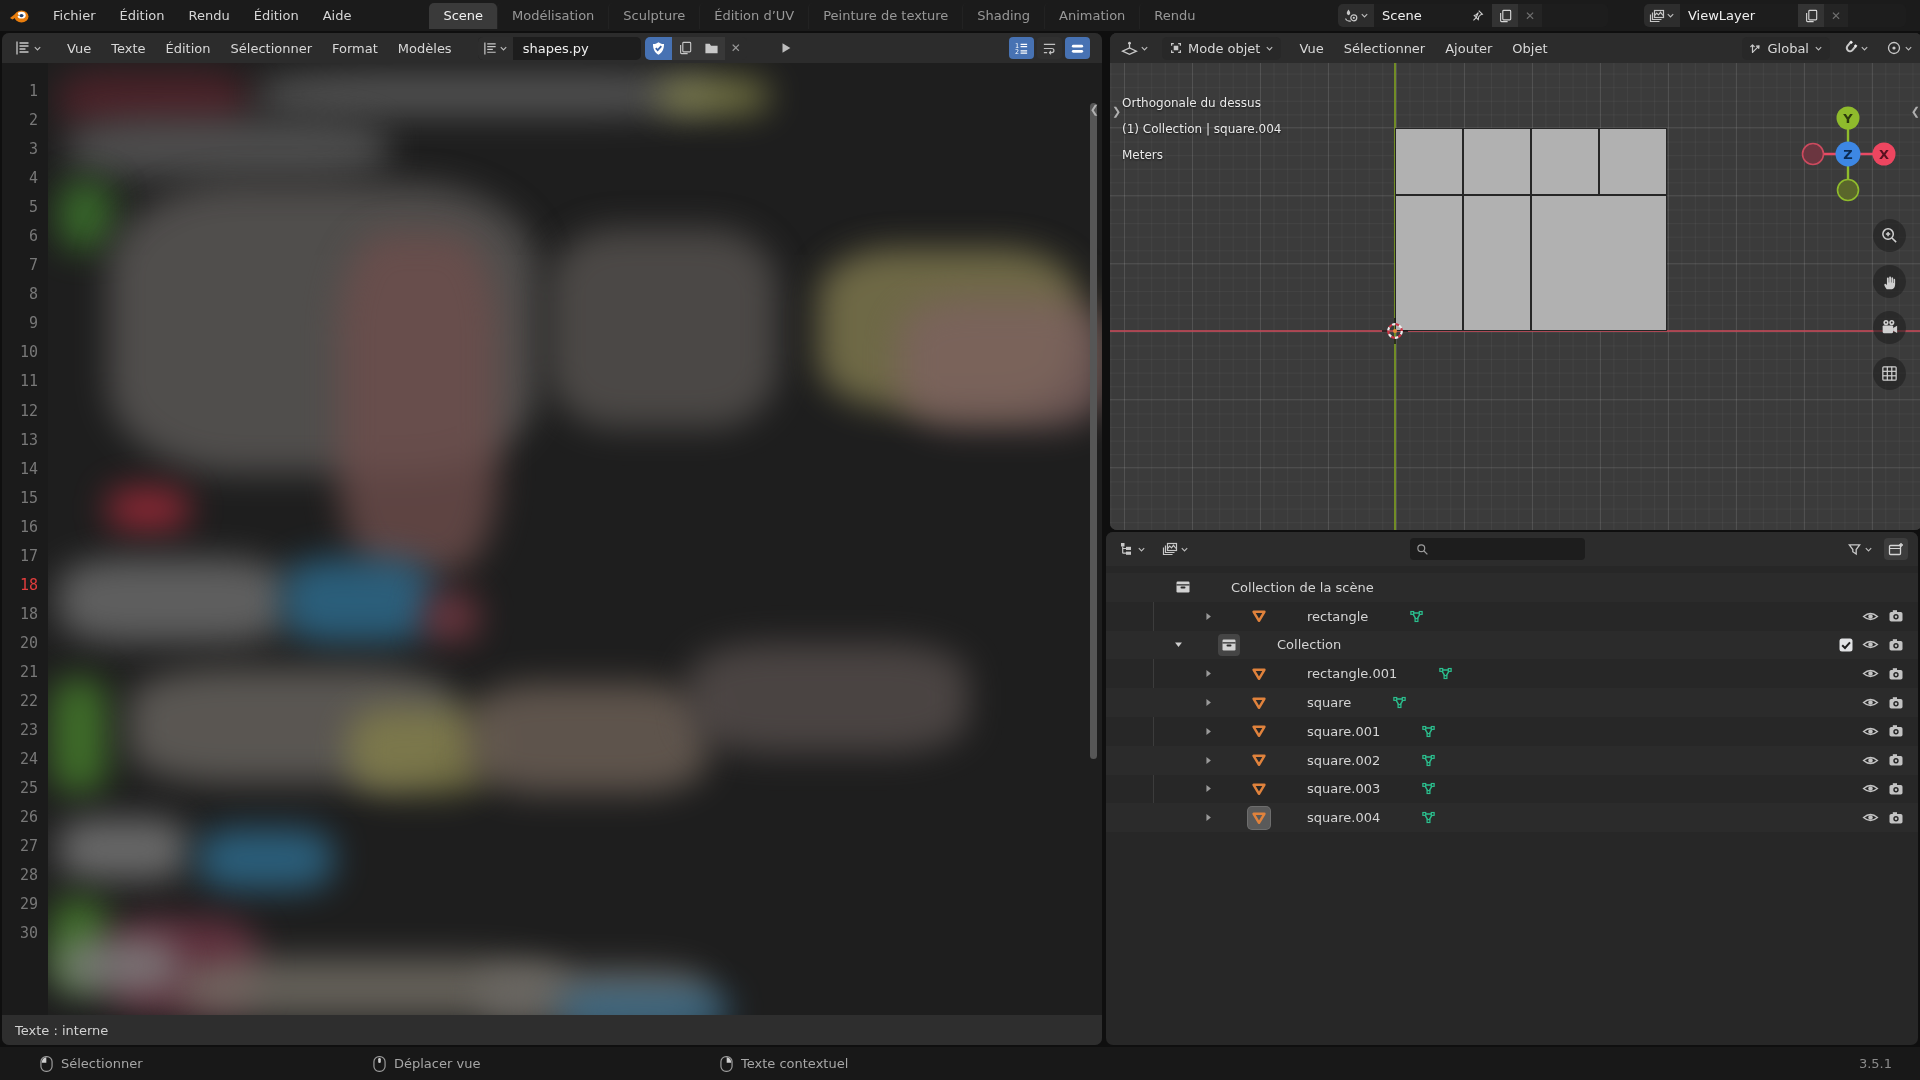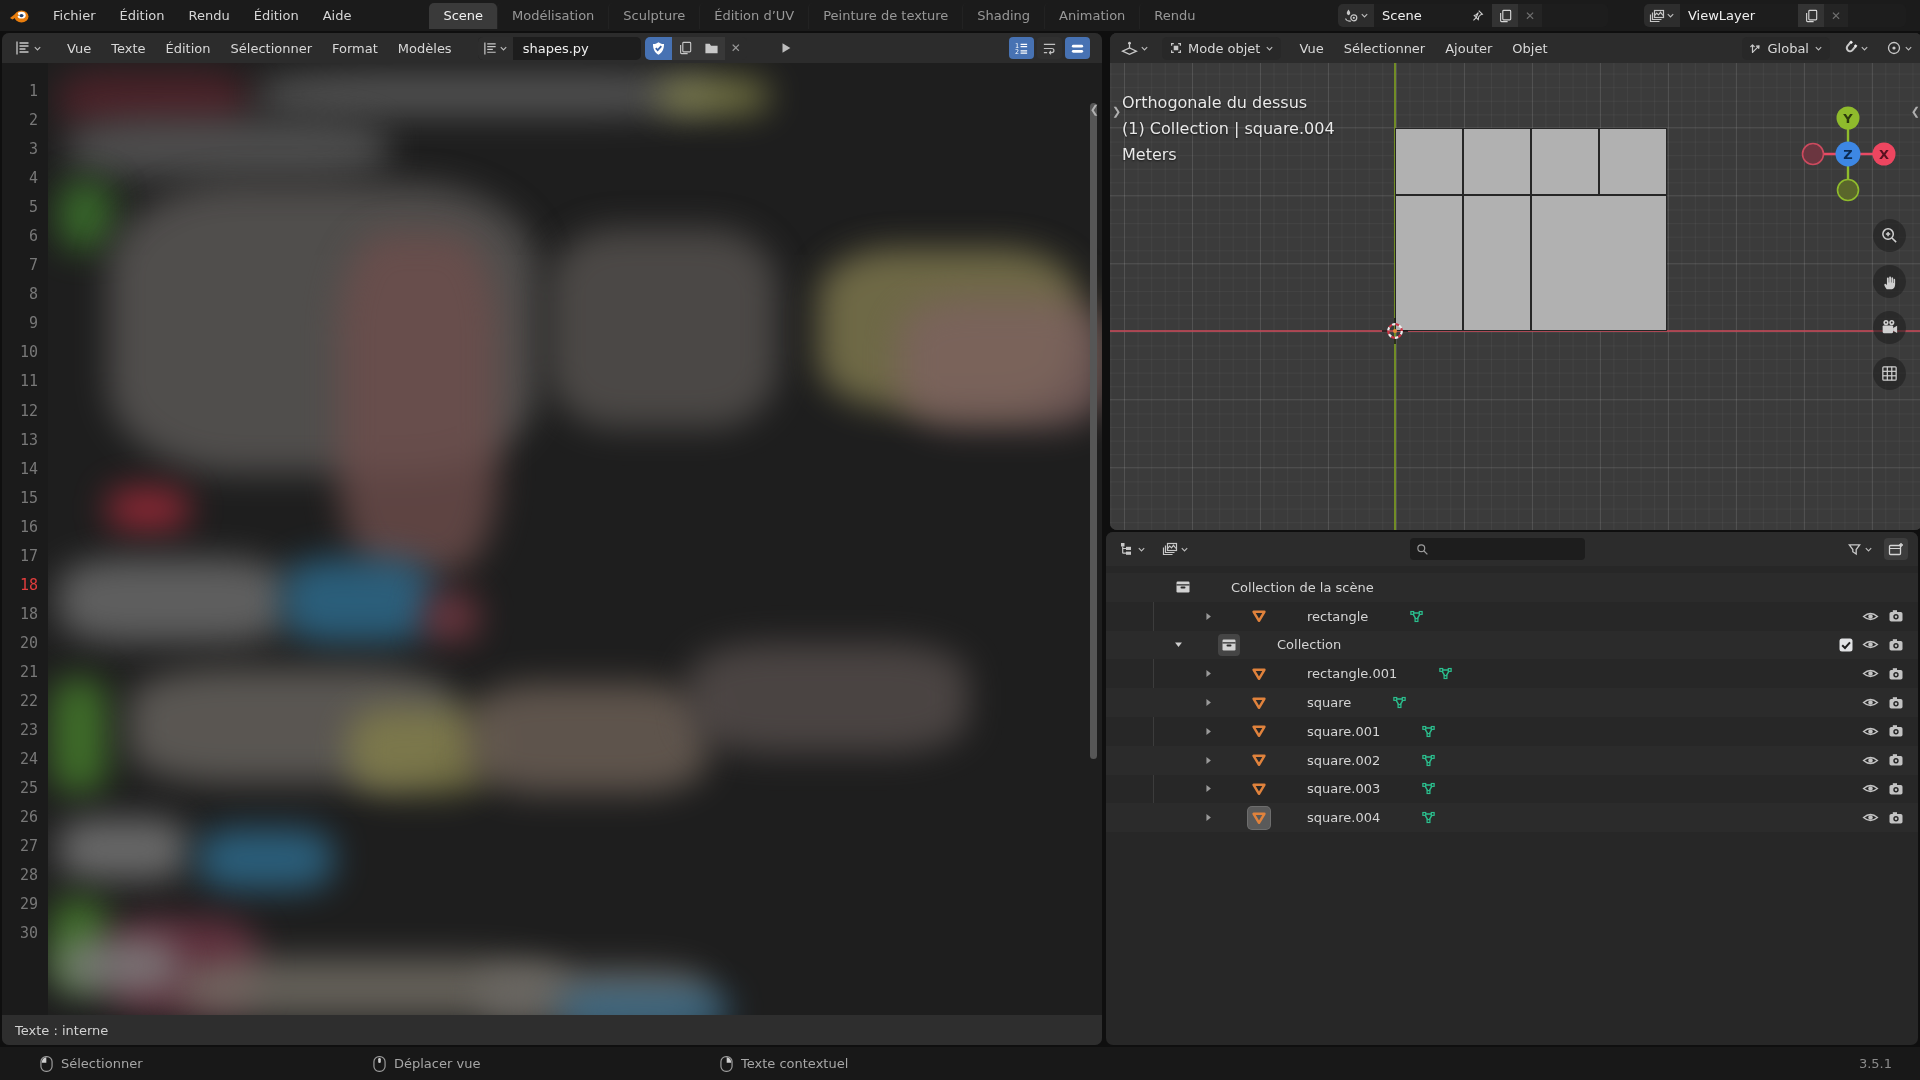--- a/index.html
+++ b/index.html
@@ -66,21 +66,21 @@
     background-image:
       linear-gradient(rgba(255,255,255,0.085) 1px, transparent 1px),
       linear-gradient(90deg, rgba(255,255,255,0.085) 1px, transparent 1px),
       linear-gradient(rgba(255,255,255,0.04) 1px, transparent 1px),
       linear-gradient(90deg, rgba(255,255,255,0.04) 1px, transparent 1px);
     background-size:68px 68px,68px 68px,13.6px 13.6px,13.6px 13.6px;
     background-position:14px 64px,14px 64px,0.4px 10.6px,0.4px 10.6px;}
   .axis-x{position:absolute;left:0;right:0;top:267px;height:2px;background:rgba(188,72,86,.85);}
   .axis-y{position:absolute;top:0;bottom:0;left:284px;width:2px;background:rgba(120,150,35,.9);}
   .cell{position:absolute;background:var(--shape);border:1.5px solid #262626;}
-  .overlay-txt{position:absolute;left:12px;top:27px;color:#e9e9e9;font-size:16px;line-height:26px;text-shadow:0 1px 2px rgba(0,0,0,.65);}
+  .overlay-txt{position:absolute;left:12px;top:27px;color:#e9e9e9;font-size:12px;line-height:26px;text-shadow:0 1px 2px rgba(0,0,0,.65);}
   .toolcol{position:absolute;left:763px;top:156px;display:flex;flex-direction:column;gap:13px;}
   .toolbtn{width:33px;height:33px;border-radius:50%;background:rgba(30,30,30,.55);display:flex;align-items:center;justify-content:center;}
   .gizmo{position:absolute;left:687px;top:40px;}
   .rchev{position:absolute;color:#b0b0b0;font-size:11px;}
 
   
   .ol{left:1106px;top:532px;width:812px;height:513px;background:#272727;display:flex;flex-direction:column;}
   .ol-header{flex:0 0 34px;background:#2c2c2c;display:flex;align-items:center;padding:0 8px;position:relative;}
   .olhbtn{display:flex;align-items:center;gap:2px;padding:3px 5px;border-radius:4px;}
   .ol-search{position:absolute;left:304px;top:6px;width:175px;height:22px;background:#1d1d1d;border-radius:4px;display:flex;align-items:center;padding:0 6px;gap:5px;}

